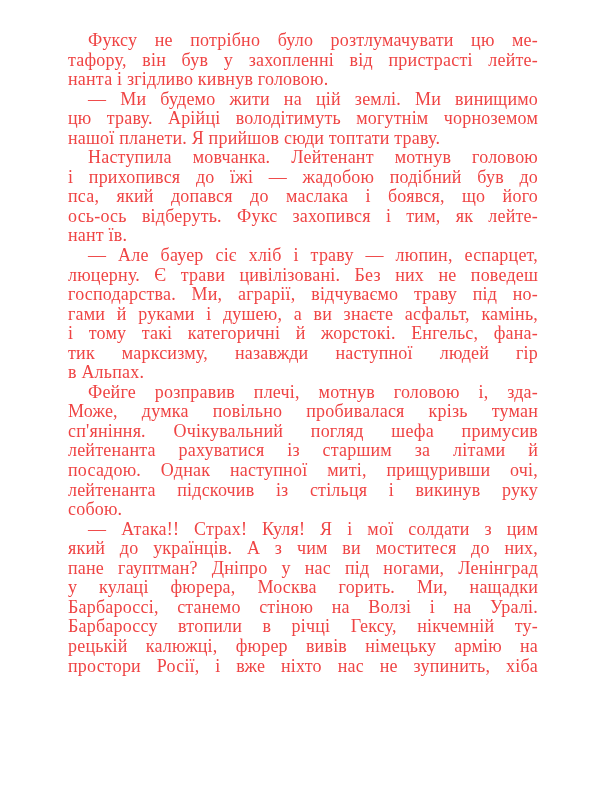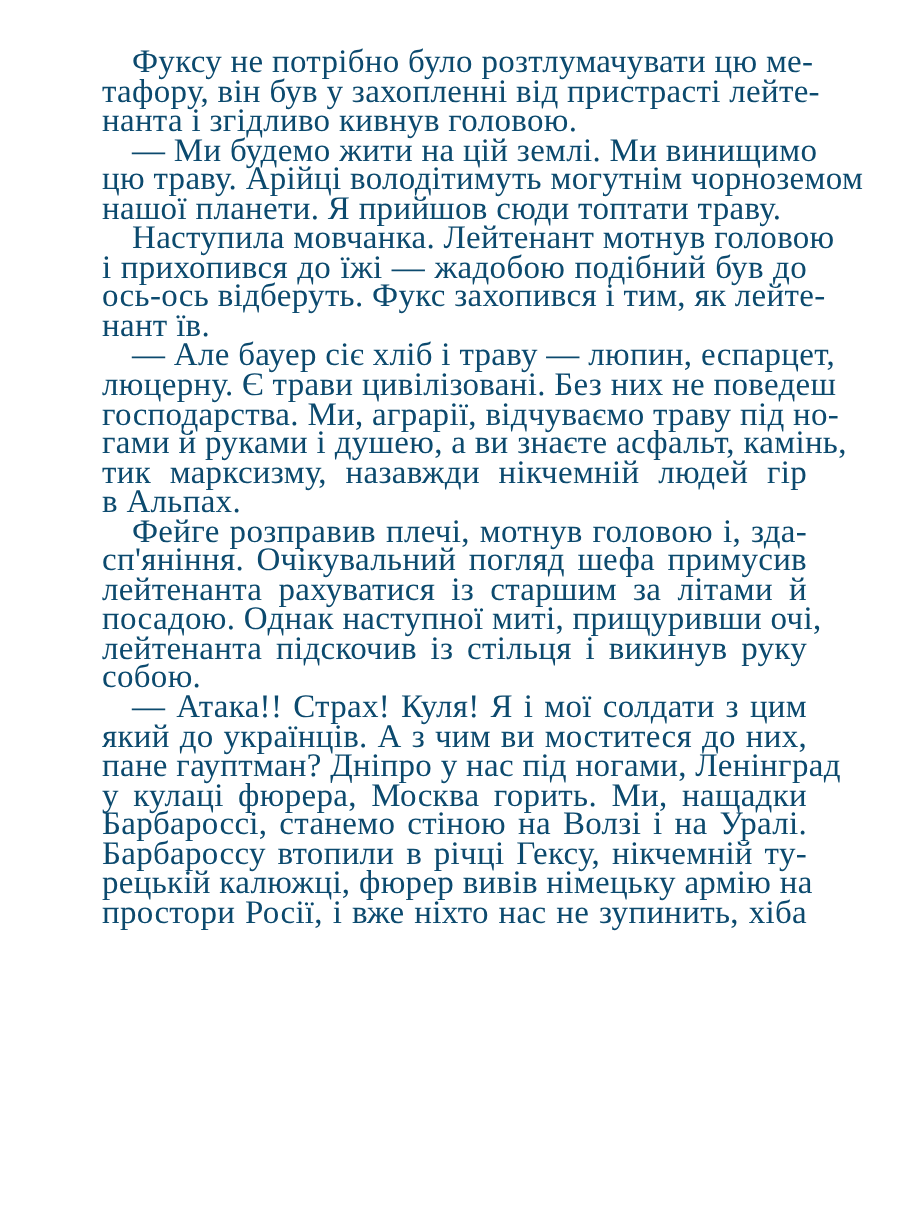--- a/index.html
+++ b/index.html
@@ -1,20 +1,20 @@
 <!DOCTYPE html>
 <html><head>
 <meta charset="utf-8">
 <style>
   html, body { margin: 0; padding: 0; background: #ffffff; }
   body { width: 600px; height: 803px; position: relative; overflow: hidden; }
   .page {
     position: absolute; left: 68px; top: 31px; width: 470px;
     font-family: "Liberation Serif", "DejaVu Serif", serif;
-    font-size: 22px; color: #0c4a6e;
+    font-size: 18px; color: #ef4444;
     letter-spacing: 0.2px;
   }
   .line {
     height: 19.55px; line-height: 19.55px;
     white-space: nowrap;
     text-align: justify; text-align-last: justify;
     transform-origin: left center;
   }
   .line.indent { padding-left: 20px; }
   .line.last { text-align-last: left; }
@@ -37,35 +37,38 @@
 
   <div>
     <div class="line indent">— Ми будемо жити на цій землі. Ми  винищимо</div>
     <div class="line">цю траву. Арійці володітимуть могутнім чорноземом</div>
     <div class="line last">нашої планети. Я прийшов сюди топтати траву.</div>
   </div>
 
   <div>
     <div class="line indent">Наступила мовчанка. Лейтенант мотнув головою</div>
     <div class="line">і прихопився до їжі — жадобою подібний був до</div>
+    <div class="line">пса, який допався до маслака і боявся, що його</div>
     <div class="line">ось-ось відберуть. Фукс захопився і тим, як лейте-</div>
     <div class="line last">нант їв.</div>
   </div>
 
   <div>
     <div class="line indent">— Але бауер сіє хліб і траву — люпин, еспарцет,</div>
     <div class="line">люцерну. Є трави цивілізовані. Без них не поведеш</div>
     <div class="line">господарства. Ми, аграрії, відчуваємо траву під но-</div>
     <div class="line">гами й руками і душею, а ви знаєте асфальт, камінь,</div>
-    <div class="line">тик марксизму, назавжди нікчемній людей гір</div>
+    <div class="line">і тому такі категоричні й жорстокі. Енгельс, фана-</div>
+    <div class="line">тик марксизму, назавжди наступної людей гір</div>
     <div class="line last">в Альпах.</div>
   </div>
 
   <div>
     <div class="line indent">Фейге розправив плечі, мотнув головою і, зда-</div>
+    <div class="line">Може, думка повільно пробивалася крізь туман</div>
     <div class="line">сп'яніння. Очікувальний погляд шефа примусив</div>
     <div class="line">лейтенанта рахуватися із старшим за літами й</div>
     <div class="line">посадою. Однак наступної миті, прищуривши очі,</div>
     <div class="line">лейтенанта підскочив із стільця і викинув руку</div>
     <div class="line last">собою.</div>
   </div>
 
   <div>
     <div class="line indent">— Атака!! Страх! Куля! Я і мої солдати з цим</div>
     <div class="line">який до українців. А з чим ви моститеся до них,</div>

